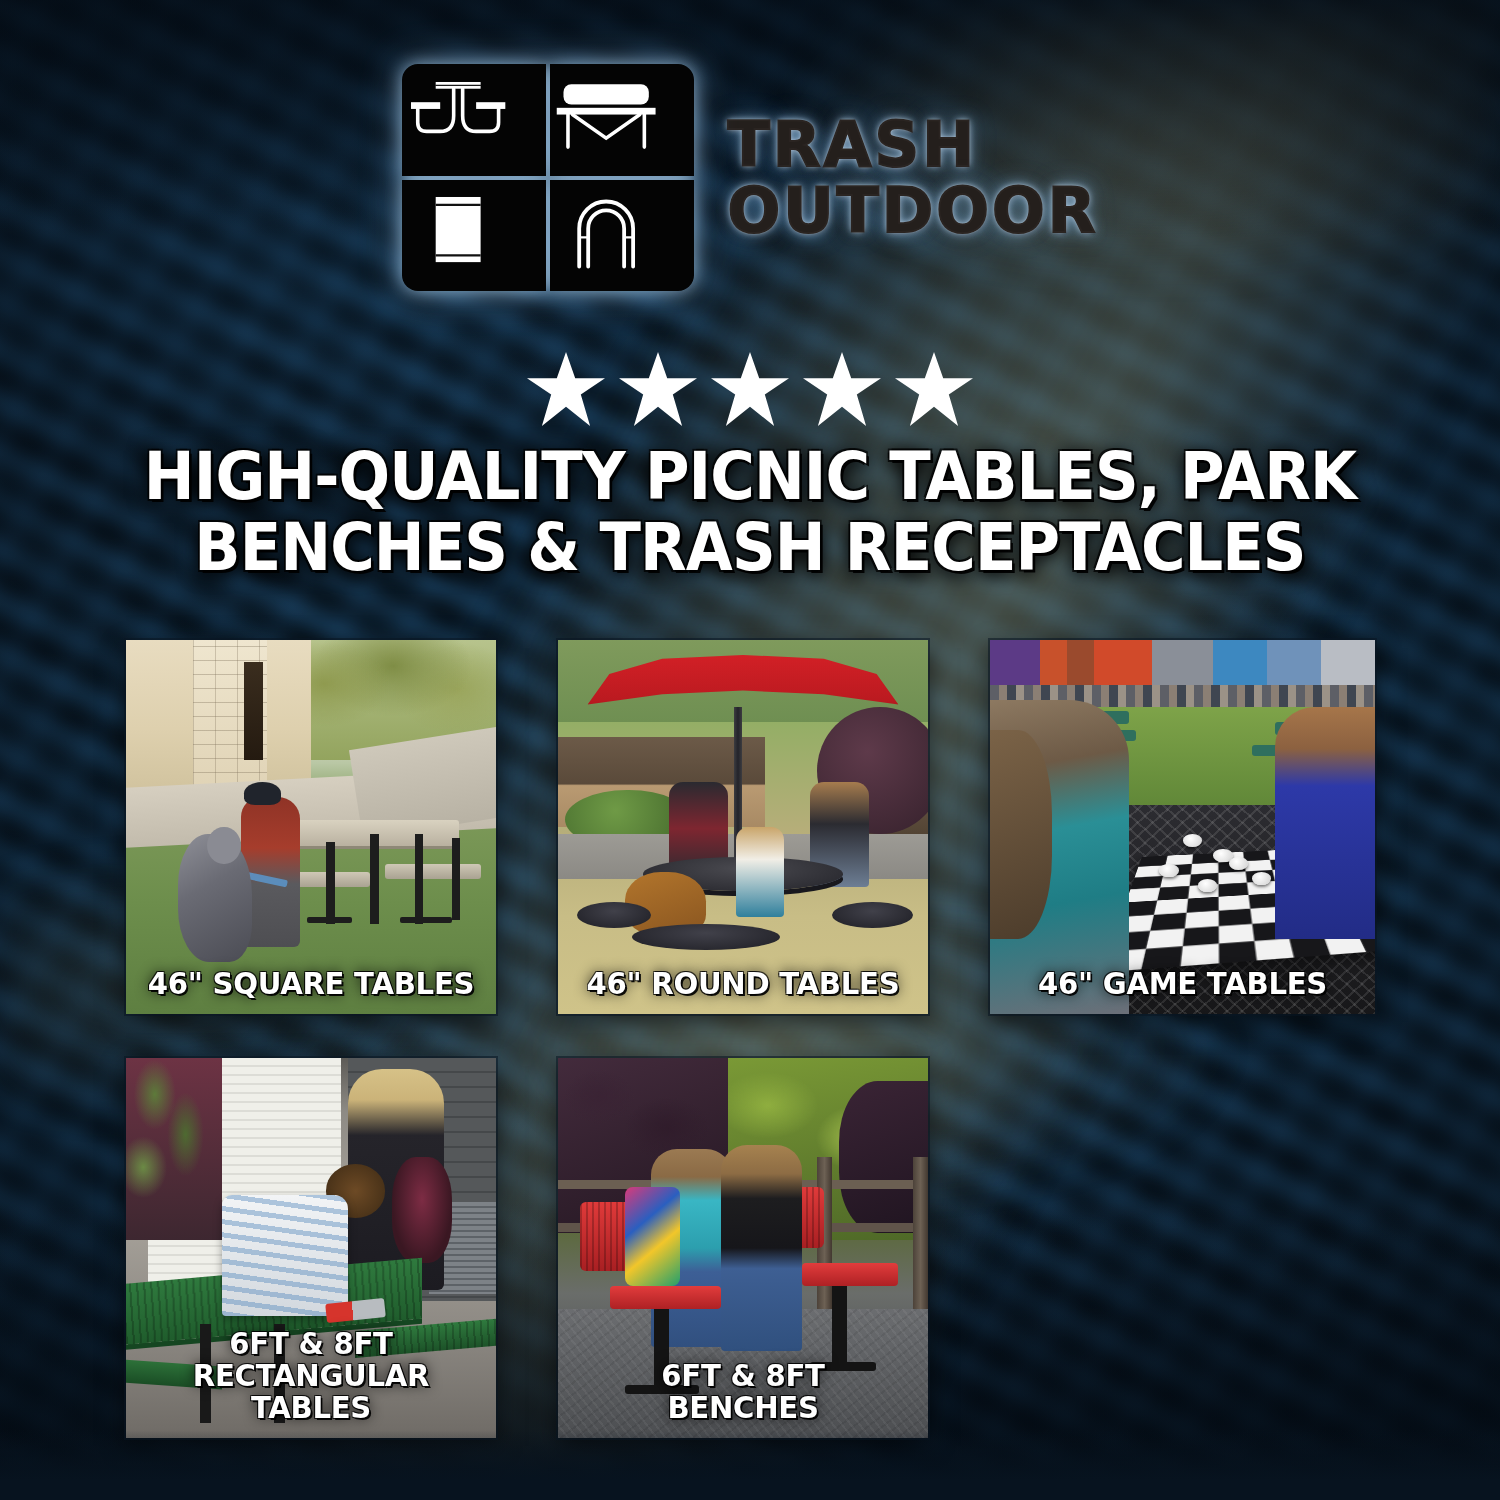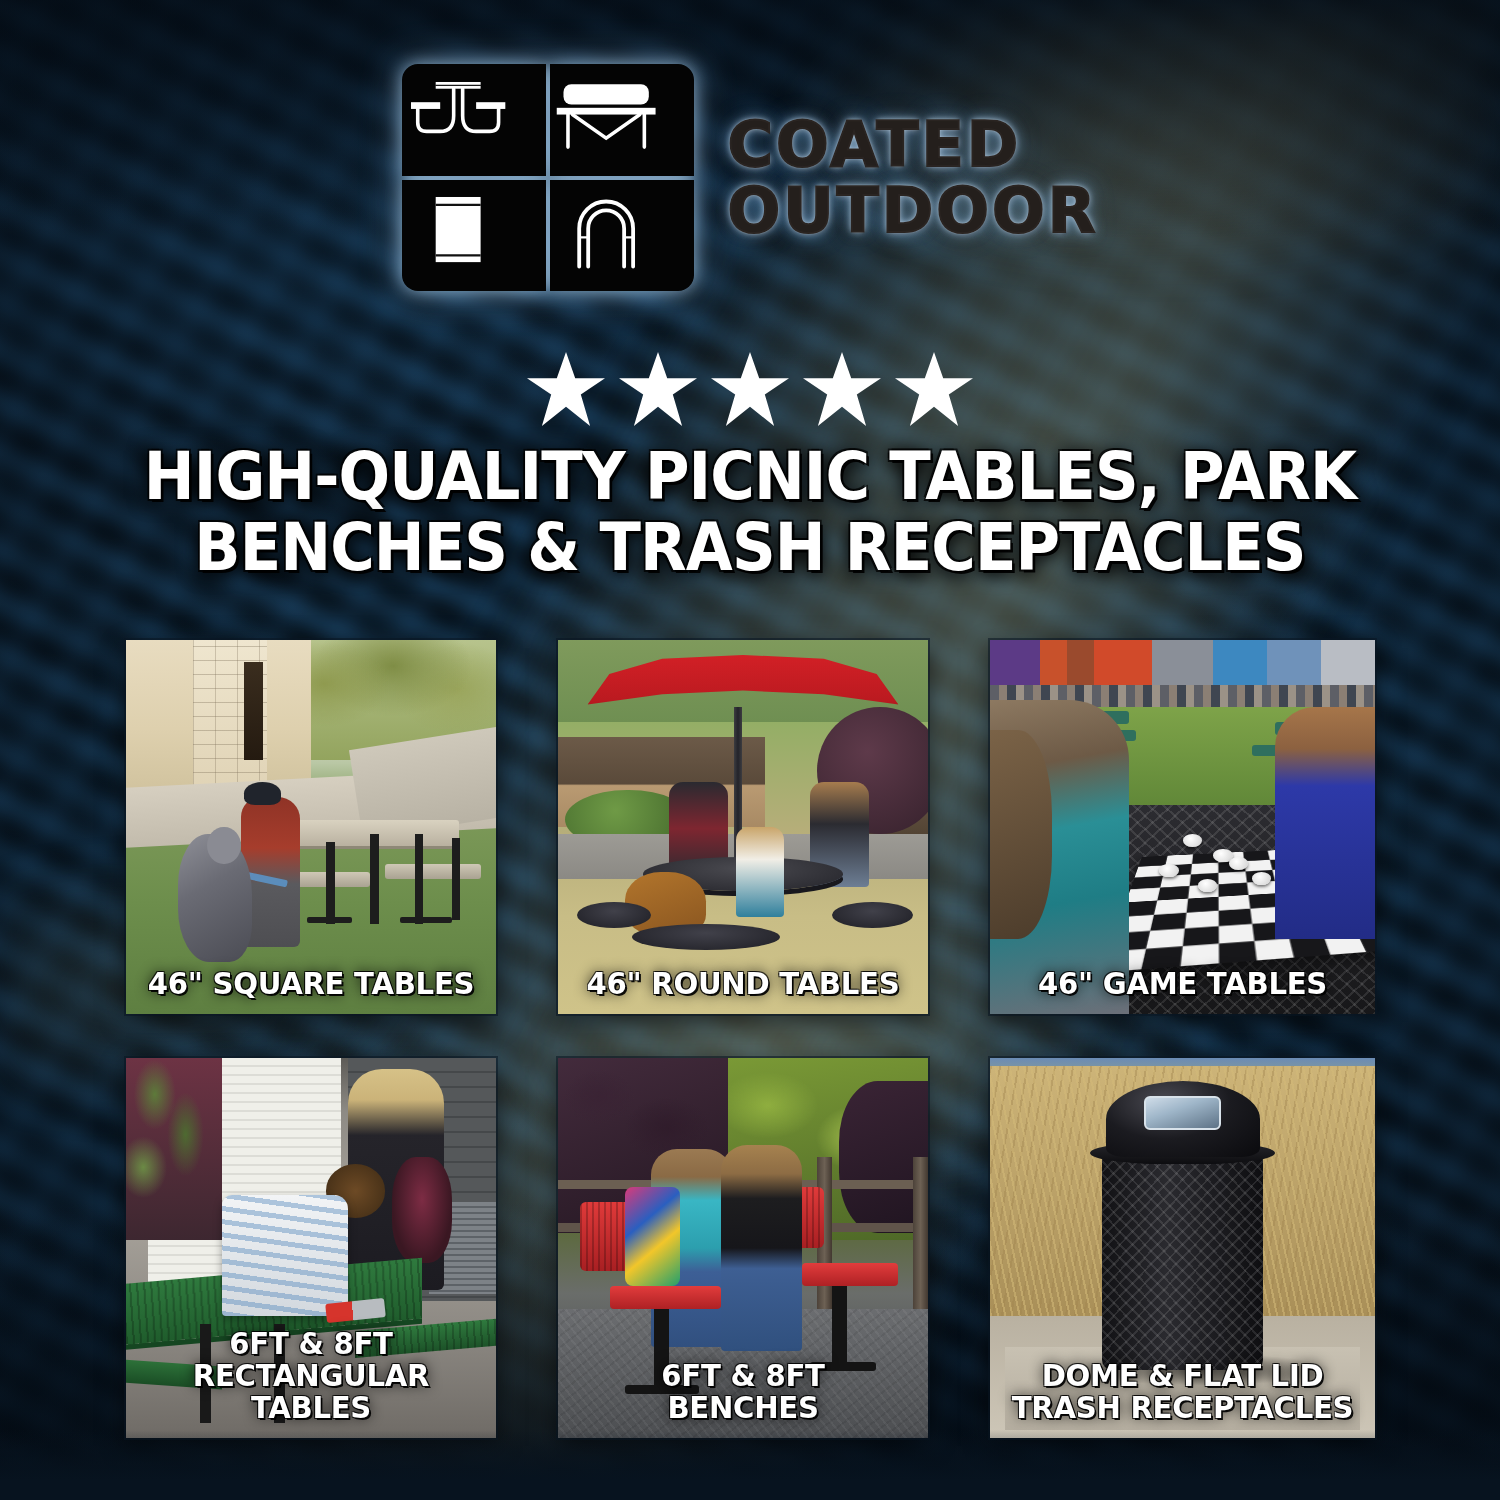--- a/index.html
+++ b/index.html
@@ -506,21 +506,21 @@
             <path d="M26 70 V36 A24 24 0 0 1 74 36 V70"></path>
             <path d="M34 70 V36 A16 16 0 0 1 66 36 V70"></path>
             <line x1="26" y1="44" x2="34" y2="44" stroke-width="2"></line>
             <line x1="66" y1="44" x2="74" y2="44" stroke-width="2"></line>
           </svg>
         </span>
       </div>
     </div>
 
     <div class="brand-text">
-      <div class="brand-line l1">COATED</div>
+      <div class="brand-line l1">TRASH</div>
       <div class="brand-line l2">OUTDOOR</div>
     </div>
 
   </div>
 
   <div class="stars">
     <div class="star"></div>
     <div class="star"></div>
     <div class="star"></div>
     <div class="star"></div>
@@ -660,33 +660,17 @@
           <div class="bleg b"></div>
         <div class="bfoot a"></div>
           <div class="bfoot b"></div>
       </div>
       <div class="caption">
         <span class="cl">6FT &amp; 8FT</span>
         <span class="cl">BENCHES</span>
       </div>
     </div>
 
-    <div class="tile">
-      <div class="scene s6">
-        <div class="grass"></div>
-          <div class="ground"></div>
-          <div class="pad"></div>
-          <div class="shadow"></div>
-        <div class="can"></div>
-          <div class="rim"></div>
-          <div class="dome"></div>
-          <div class="slot"></div>
-      </div>
-      <div class="caption">
-        <span class="cl">DOME &amp; FLAT LID</span>
-        <span class="cl">TRASH RECEPTACLES</span>
-      </div>
-    </div>
 
   </div>
 
   <div class="bottom-fade"></div>
 </div>
 
 </body></html>

